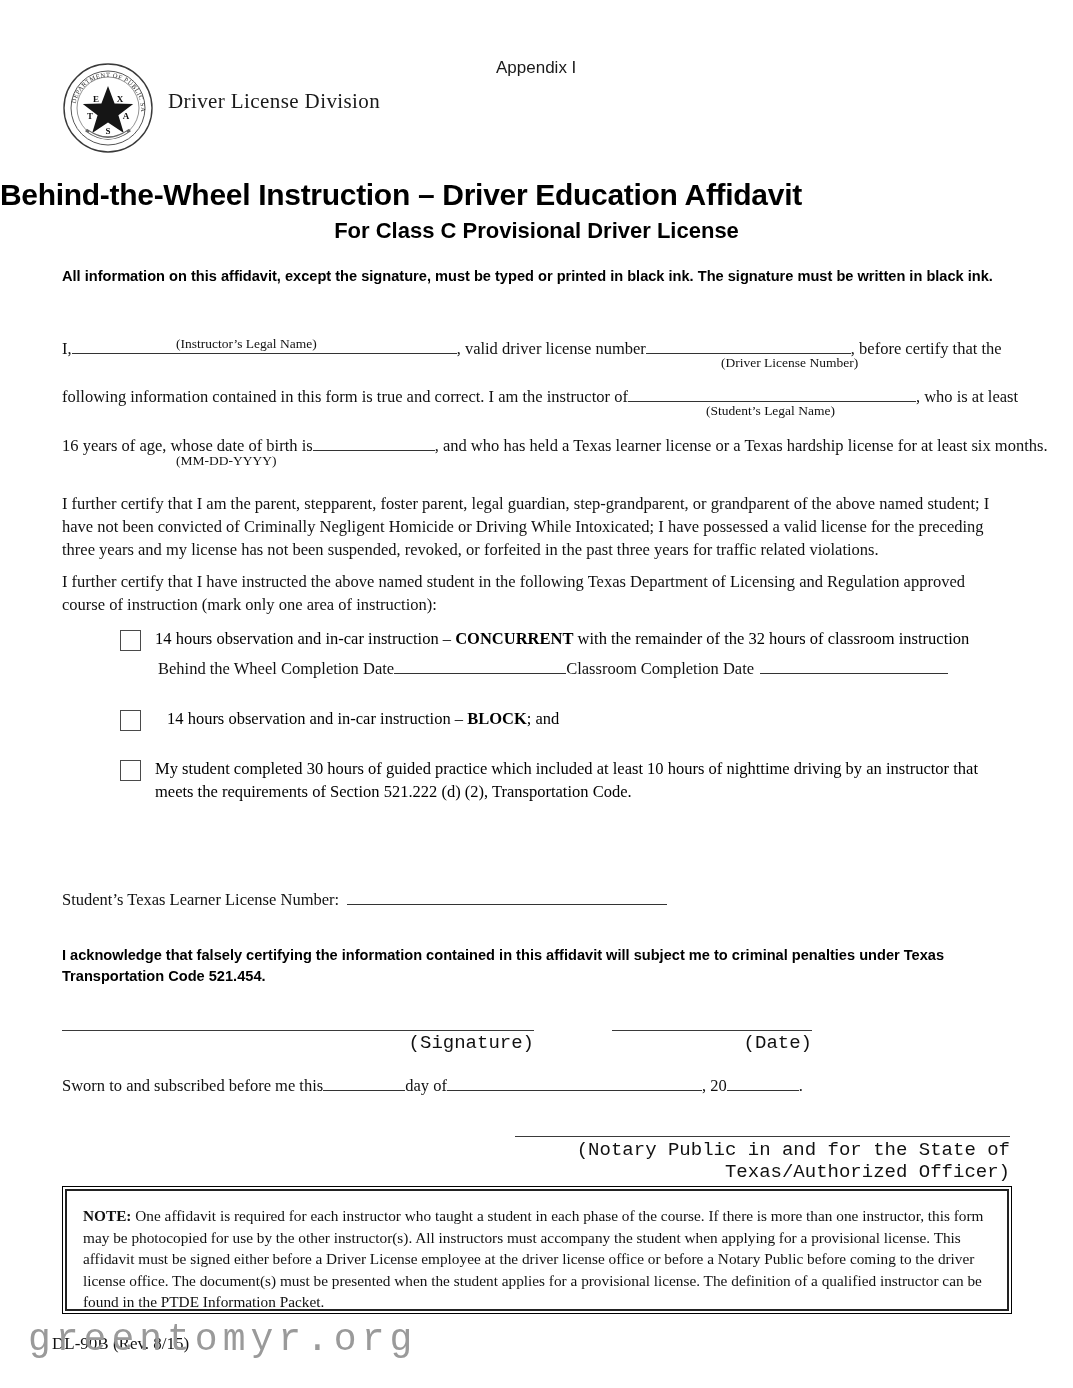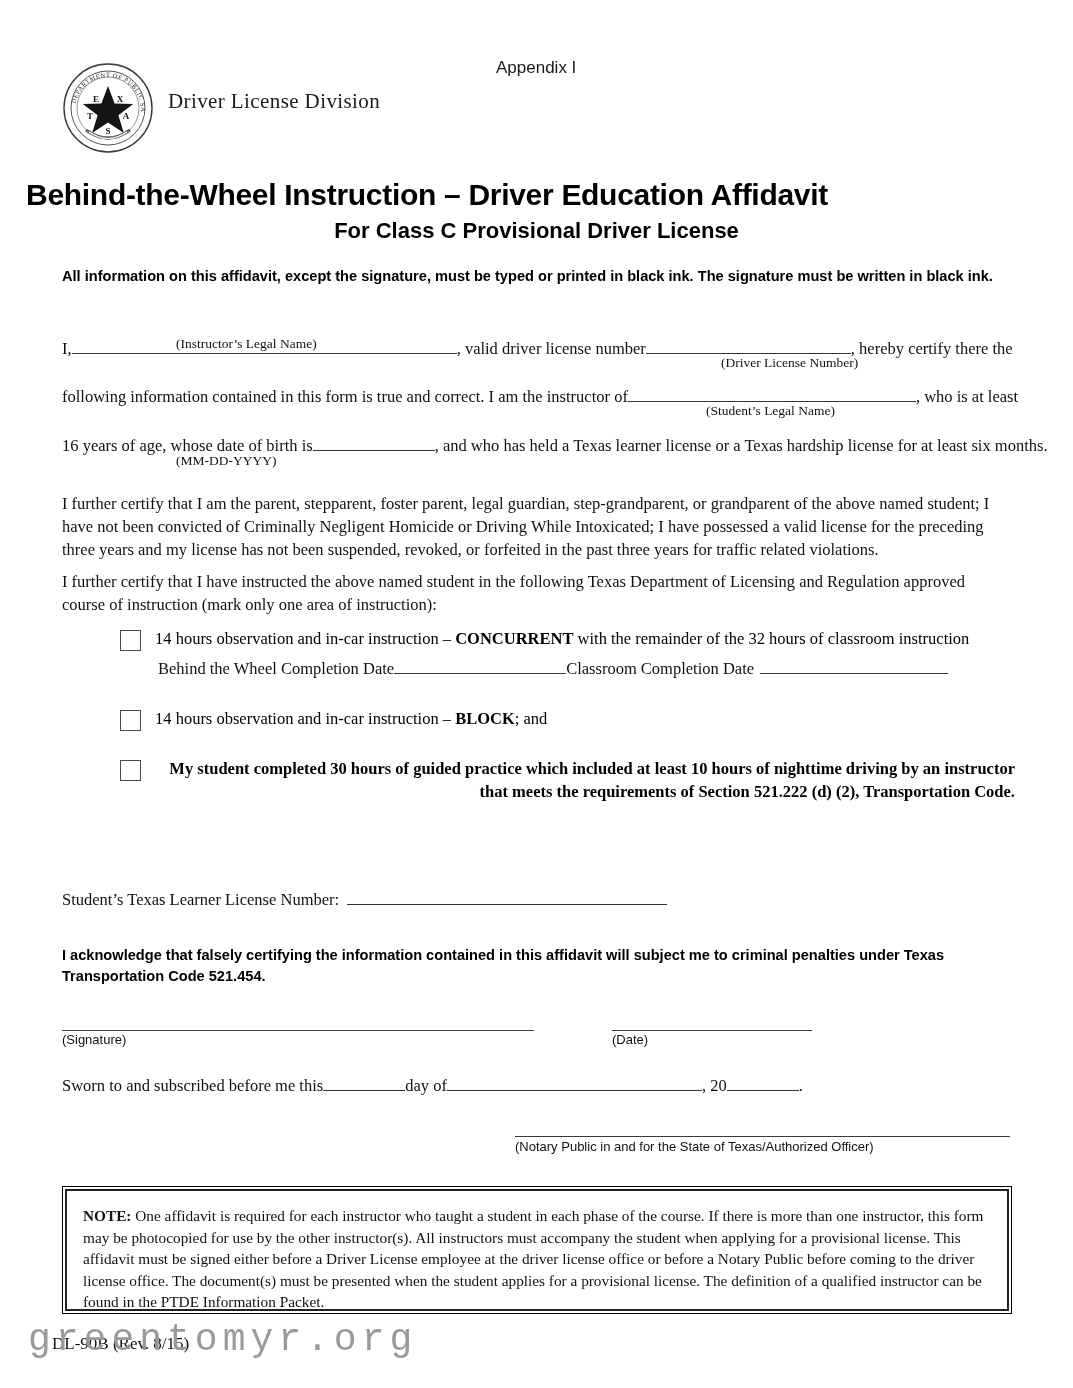--- a/index.html
+++ b/index.html
@@ -59,21 +59,20 @@
     color: #1a1a1a;
     white-space: nowrap;
   }
 
   
   .doc-title {
     position: absolute;
     left: 0;
     top: 178px;
     width: 854px;
-    text-align: center;
     font-family: "Liberation Sans", "DejaVu Sans", sans-serif;
     font-weight: bold;
     font-size: 30px;
     letter-spacing: -0.3px;
     color: #000;
   }
   .doc-subtitle {
     position: absolute;
     left: 0;
     top: 218px;
@@ -150,40 +149,40 @@
     background: #fff;
     box-sizing: border-box;
   }
   .opt-text {
     margin-left: 35px;
     display: block;
     font-family: "Liberation Serif", "DejaVu Serif", serif;
     font-size: 16.5px;
     line-height: 23px;
   }
-  .opt-text.bold { font-weight: bold; text-align: right; }
+  .opt-text.bold { font-weight: normal; }
 
   .sub-row {
     position: absolute;
     left: 158px;
     width: 860px;
     white-space: nowrap;
   }
 
   
   .sig-line {
     position: absolute;
     border-bottom: 1.3px solid #3a3a3a;
     height: 0;
   }
   .sig-cap {
     position: absolute;
-    text-align: left;
-    font-family: Liberation Sans, sans-serif;
-    font-size: 13px;
+    text-align: right;
+    font-family: Liberation Mono, monospace;
+    font-size: 19px;
     color: #111;
   }
 
   
   .note-box {
     position: absolute;
     left: 62px;
     top: 1186px;
     width: 950px;
     height: 128px;
@@ -257,21 +256,21 @@
     <div class="appendix">Appendix I</div>
     <div class="division-title">Driver License Division</div>
   </div>
 
   <div class="doc-title">Behind-the-Wheel Instruction – Driver Education Affidavit</div>
   <div class="doc-subtitle">For Class C Provisional Driver License</div>
 
   <div class="instructions">All information on this affidavit, except the signature, must be typed or printed in black ink. The signature must be written in black ink.</div>
 
   <div class="line-row body-text" style="top:337px;">
-    <span>I,</span><span class="blank" style="width:385px;"></span><span>, valid driver license number</span><span class="blank" style="width:205px;"></span><span>, hereby certify there the</span>
+    <span>I,</span><span class="blank" style="width:385px;"></span><span>, valid driver license number</span><span class="blank" style="width:205px;"></span><span>, before certify that the</span>
   </div>
   <div class="caption" style="position:absolute; left:176px; top:336px;">(Instructor’s Legal Name)</div>
   <div class="caption" style="position:absolute; left:721px; top:355px;">(Driver License Number)</div>
 
   <div class="line-row body-text" style="top:385px;">
     <span>following information contained in this form is true and correct. I am the instructor of</span><span class="blank" style="width:288px;"></span><span>, who is at least</span>
   </div>
   <div class="caption" style="position:absolute; left:706px; top:403px;">(Student’s Legal Name)</div>
 
   <div class="line-row body-text" style="top:434px;">
@@ -283,21 +282,21 @@
   <div class="para body-text" style="top:570px;">I further certify that I have instructed the above named student in the following Texas Department of Licensing and Regulation approved course of instruction (mark only one area of instruction):</div>
 
   <div class="opt" style="top:627px;">
     <span class="checkbox"></span>
     <span class="opt-text"><span>14 hours observation and in-car instruction – </span><b>CONCURRENT</b><span> with the remainder of the 32 hours of classroom instruction</span></span>
   </div>
   <div class="sub-row body-text" style="top:657px;">
     <span>Behind the Wheel Completion Date</span><span class="blank" style="width:172px;"></span><span>Classroom Completion Date</span><span class="blank" style="width:188px; margin-left:6px;"></span>
   </div>
 
-  <div class="opt" style="top:707px;">
+  <div class="opt" style="top:707px;padding-left:12px;">
     <span class="checkbox"></span>
     <span class="opt-text"><span>14 hours observation and in-car instruction – </span><b>BLOCK</b><span>; and</span></span>
   </div>
 
   <div class="opt" style="top:757px;">
     <span class="checkbox"></span>
     <span class="opt-text bold">My student completed 30 hours of guided practice which included at least 10 hours of nighttime driving by an instructor that meets the requirements of Section 521.222 (d) (2), Transportation Code.</span>
   </div>
 
 

